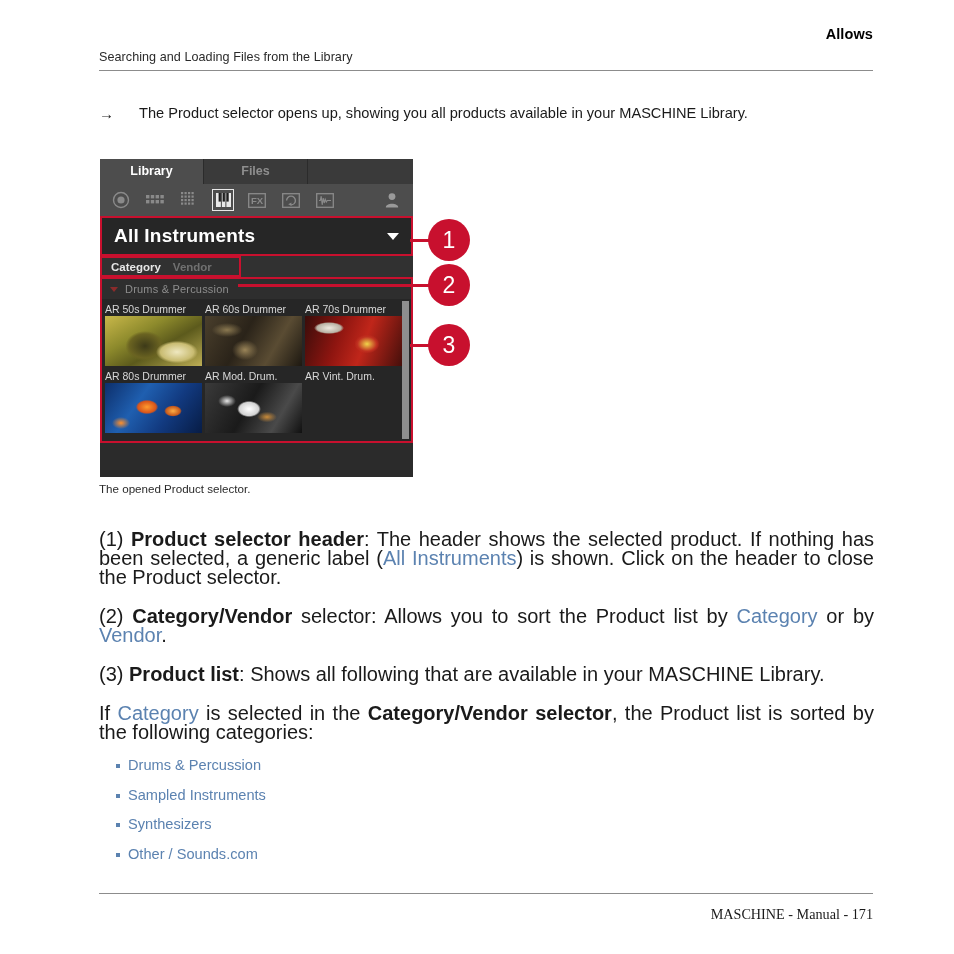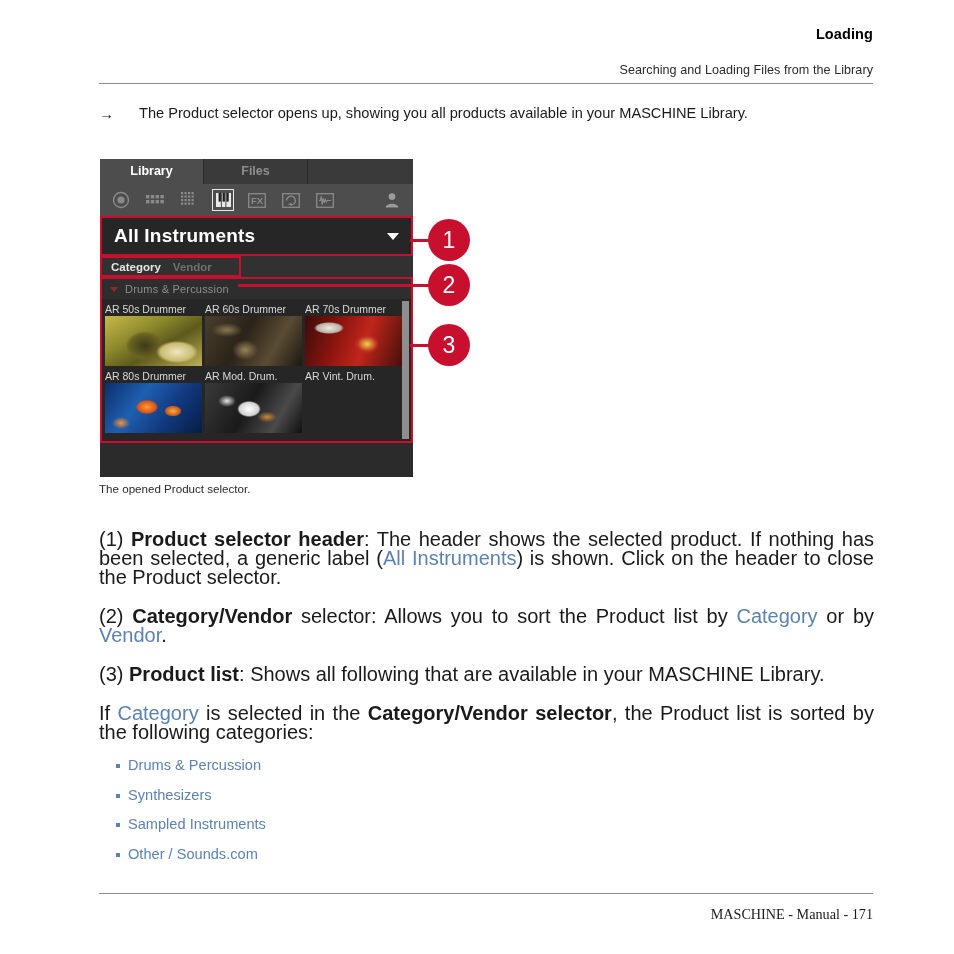--- a/index.html
+++ b/index.html
@@ -24,24 +24,23 @@
     width: 774px;
   }
   .hdr-title {
     text-align: right;
     font-size: 14.5px;
     font-weight: bold;
     color: #000;
     letter-spacing: 0.1px;
   }
   .hdr-sub {
-    text-align: right;
     font-size: 12.6px;
     color: #2a2a2a;
-    margin-top: 21px;
+    margin-top: 8px;
     letter-spacing: 0.05px;
   }
   .hdr-rule {
     margin-top: 6px;
     border-bottom: 1px solid #8c8c8c;
   }
 
   
   .arrow-block {
     position: absolute;
@@ -363,21 +362,21 @@
     font-size: 14.2px;
     color: #1a1a1a;
     margin-top: 12px;
     font-family: Liberation Serif, serif;
   }
 </style>
 </head>
 <body>
 
 <div class="page-header">
-  <div class="hdr-title">Loading</div>
+  <div class="hdr-title">Allows</div>
   <div class="hdr-sub">Searching and Loading Files from the Library</div>
   <div class="hdr-rule"></div>
 </div>
 
 <div class="arrow-block">
   <div class="arrow-glyph">→</div>
   <div class="arrow-text">The Product selector opens up, showing you all products available in your MASCHINE Library.</div>
 </div>
 
 <div class="figure">
@@ -545,22 +544,22 @@
     <span>(3)</span>
     <b>Product list</b><span>: Shows all following that are available in your MASCHINE Library.</span>
   </p>
 
   <p class="para">
     <span>If </span><span class="link">Category</span><span> is selected in the </span><b>Category/Vendor selector</b><span>, the Product list is sorted by the following categories:</span>
   </p>
 
   <ul class="bullets">
     <li>Drums &amp; Percussion</li>
+    <li>Sampled Instruments</li>
     <li>Synthesizers</li>
-    <li>Sampled Instruments</li>
     <li>Other / Sounds.com</li>
   </ul>
 
 </div>
 
 <div class="footer">
   <div class="footer-rule"></div>
   <div class="footer-text">MASCHINE - Manual - 171</div>
 </div>
 

